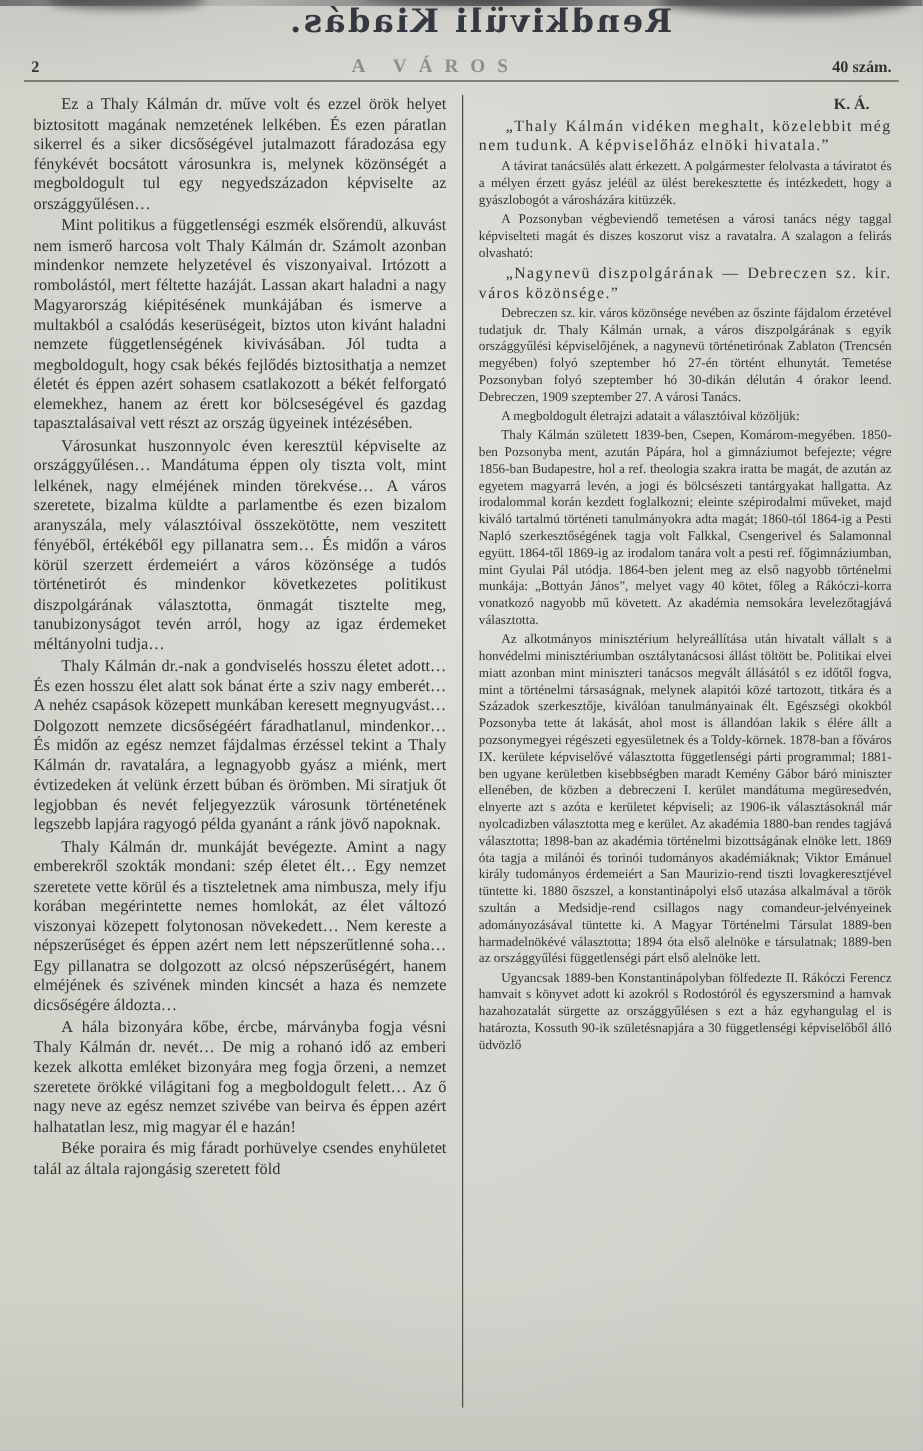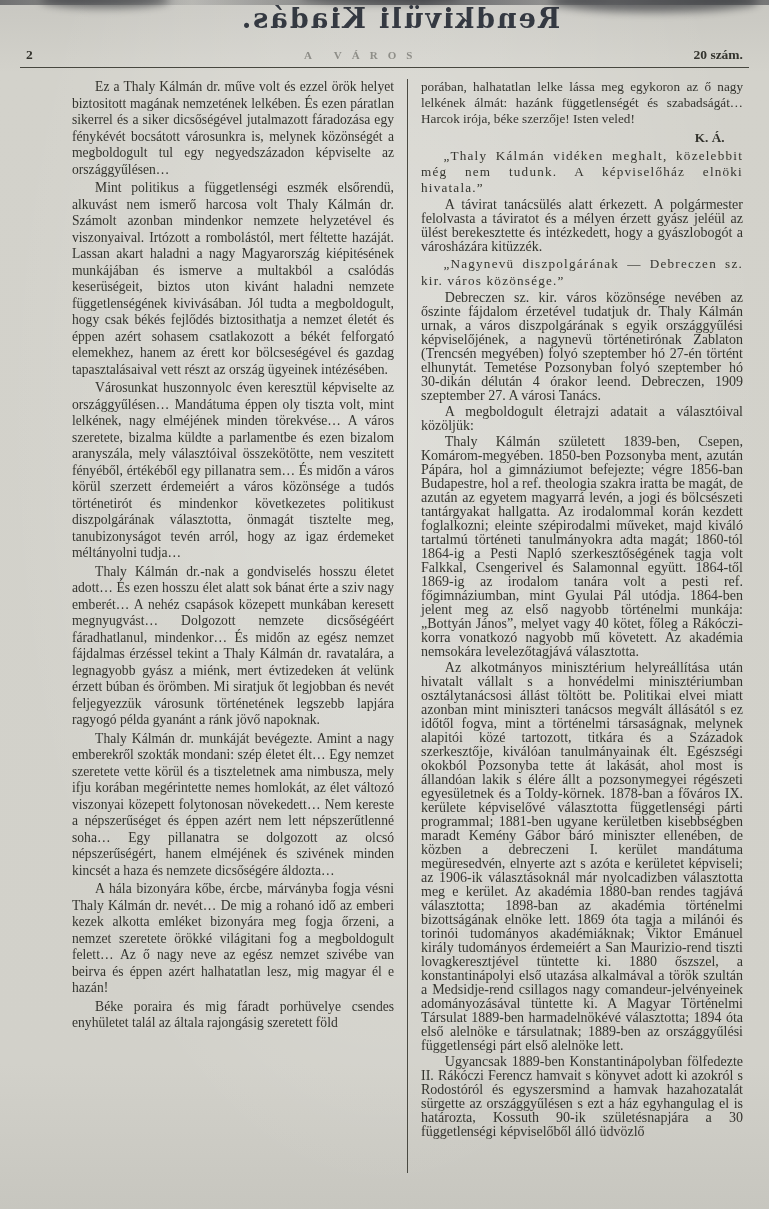--- a/index.html
+++ b/index.html
@@ -28,75 +28,75 @@
   .edge-blob{position:absolute;background:#23252b;border-radius:50%;filter:blur(4px);}
   .blob-left{left:40px;top:-8px;width:130px;height:16px;opacity:.55;}
   .blob-right{right:10px;top:-10px;width:210px;height:22px;opacity:.6;}
   .blob-mid{left:300px;top:-12px;width:160px;height:16px;opacity:.45;}
   
   .header{
     position:absolute;top:47px;left:26px;right:26px;
     display:flex;align-items:baseline;justify-content:space-between;
     font-size:13.5px;font-weight:700;color:#34342e;
   }
-  .masthead{letter-spacing:10px;color:rgba(70,70,64,.5);font-size:11px;}
+  .masthead{letter-spacing:10px;color:rgba(70,70,64,.5);font-size:16px;}
   .rule{position:absolute;top:67px;left:20px;right:20px;border-top:1.5px solid #47473f;}
   
   .columns{
     position:absolute;top:79px;left:28px;right:26px;bottom:36px;
     display:flex;
   }
   .col{flex:1;text-align:justify;hyphens:auto;}
-  .col.left{padding-right:13px;font-size:13.6px;line-height:16.5px;margin-left:44px;}
+  .col.left{padding-right:13px;font-size:13.6px;line-height:16.5px;}
   .divider{width:1px;background:#4a4a42;}
   .col.right{padding-left:13px;font-size:13.2px;line-height:16.2px;}
   p.para{margin:0 0 2px 0;}
   .indent{text-indent:1.7em;}
   .noindent{text-indent:0;}
-  .small{font-size:14px;line-height:14px;}
+  .small{font-size:11px;line-height:14px;}
   .signature{text-align:right;font-weight:700;padding-right:1.4em;}
   .spaced{letter-spacing:1.2px;text-indent:1.7em;}
   p.para i{font-style:italic;font-weight:700;}
 </style>
 </head>
 <body>
 
 <div class="page">
 
   <div class="ghost-band">
     <div class="topline"></div>
     <div class="edge-blob blob-left"></div>
     <div class="edge-blob blob-mid"></div>
     <div class="edge-blob blob-right"></div>
     <div class="ghost-title">Rendkivüli Kiadás.</div>
   </div>
 
   <div class="header">
     <span>2</span>
     <span class="masthead">A VÁROS</span>
-    <span>20 szám.</span>
+    <span>40 szám.</span>
   </div>
   <div class="rule"></div>
 
   <div class="columns">
     <div class="col left">
         <p class="para indent">Ez a Thaly Kálmán dr. műve volt és ezzel örök helyet biztositott magának nemzetének lelkében. És ezen páratlan sikerrel és a siker dicsőségével jutalmazott fáradozása egy fénykévét bocsátott városunkra is, melynek közönségét a megboldogult tul egy negyedszázadon képviselte az országgyűlésen…</p>
         <p class="para indent">Mint politikus a függetlenségi eszmék elsőrendü, alkuvást nem ismerő harcosa volt Thaly Kálmán dr. Számolt azonban mindenkor nemzete helyzetével és viszonyaival. Irtózott a rombolástól, mert féltette hazáját. Lassan akart haladni a nagy Magyarország kiépitésének munkájában és ismerve a multakból a csalódás keserüségeit, biztos uton kivánt haladni nemzete függetlenségének kivivásában. Jól tudta a megboldogult, hogy csak békés fejlődés biztosithatja a nemzet életét és éppen azért sohasem csatlakozott a békét felforgató elemekhez, hanem az érett kor bölcseségével és gazdag tapasztalásaival vett részt az ország ügyeinek intézésében.</p>
         <p class="para indent">Városunkat huszonnyolc éven keresztül képviselte az országgyűlésen… Mandátuma éppen oly tiszta volt, mint lelkének, nagy elméjének minden törekvése… A város szeretete, bizalma küldte a parlamentbe és ezen bizalom aranyszála, mely választóival összekötötte, nem veszitett fényéből, értékéből egy pillanatra sem… És midőn a város körül szerzett érdemeiért a város közönsége a tudós történetirót és mindenkor következetes politikust diszpolgárának választotta, önmagát tisztelte meg, tanubizonyságot tevén arról, hogy az igaz érdemeket méltányolni tudja…</p>
         <p class="para indent">Thaly Kálmán dr.-nak a gondviselés hosszu életet adott… És ezen hosszu élet alatt sok bánat érte a sziv nagy emberét… A nehéz csapások közepett munkában keresett megnyugvást… Dolgozott nemzete dicsőségéért fáradhatlanul, mindenkor… És midőn az egész nemzet fájdalmas érzéssel tekint a Thaly Kálmán dr. ravatalára, a legnagyobb gyász a miénk, mert évtizedeken át velünk érzett búban és örömben. Mi siratjuk őt legjobban és nevét feljegyezzük városunk történetének legszebb lapjára ragyogó példa gyanánt a ránk jövő napoknak.</p>
         <p class="para indent">Thaly Kálmán dr. munkáját bevégezte. Amint a nagy emberekről szokták mondani: szép életet élt… Egy nemzet szeretete vette körül és a tiszteletnek ama nimbusza, mely ifju korában megérintette nemes homlokát, az élet változó viszonyai közepett folytonosan növekedett… Nem kereste a népszerűséget és éppen azért nem lett népszerűtlenné soha… Egy pillanatra se dolgozott az olcsó népszerűségért, hanem elméjének és szivének minden kincsét a haza és nemzete dicsőségére áldozta…</p>
         <p class="para indent">A hála bizonyára kőbe, ércbe, márványba fogja vésni Thaly Kálmán dr. nevét… De mig a rohanó idő az emberi kezek alkotta emléket bizonyára meg fogja őrzeni, a nemzet szeretete örökké világitani fog a megboldogult felett… Az ő nagy neve az egész nemzet szivébe van beirva és éppen azért halhatatlan lesz, mig magyar él e hazán!</p>
         <p class="para indent">Béke poraira és mig fáradt porhüvelye csendes enyhületet talál az általa rajongásig szeretett föld</p>
       </div>
     <div class="divider"></div>
     <div class="col right">
-        <p class="para noindent">porában, halhatatlan lelke lássa meg egykoron az ő nagy lelkének álmát: hazánk függetlenségét és szabadságát… Harcok irója, béke szerzője! Isten veled!</p>
         <p class="para signature">K. Á.</p>
         <p class="para spaced">„Thaly Kálmán vidéken meghalt, közelebbit még nem tudunk. A képviselőház elnöki hivatala.”</p>
         <p class="para indent small">A távirat tanácsülés alatt érkezett. A polgármester felolvasta a táviratot és a mélyen érzett gyász jeléül az ülést berekesztette és intézkedett, hogy a gyászlobogót a városházára kitüzzék.</p>
+        <p class="para indent small">A Pozsonyban végbeviendő temetésen a városi tanács négy taggal képviselteti magát és diszes koszorut visz a ravatalra. A szalagon a felirás olvasható:</p>
         <p class="para spaced">„Nagynevü diszpolgárának — Debreczen sz. kir. város közönsége.”</p>
         <p class="para indent small">Debreczen sz. kir. város közönsége nevében az őszinte fájdalom érzetével tudatjuk dr. Thaly Kálmán urnak, a város diszpolgárának s egyik országgyűlési képviselőjének, a nagynevü történetirónak Zablaton (Trencsén megyében) folyó szeptember hó 27-én történt elhunytát. Temetése Pozsonyban folyó szeptember hó 30-dikán délután 4 órakor leend. Debreczen, 1909 szeptember 27. A városi Tanács.</p>
         <p class="para indent small">A megboldogult életrajzi adatait a választóival közöljük:</p>
         <p class="para indent small">Thaly Kálmán született 1839-ben, Csepen, Komárom-megyében. 1850-ben Pozsonyba ment, azután Pápára, hol a gimnáziumot befejezte; végre 1856-ban Budapestre, hol a ref. theologia szakra iratta be magát, de azután az egyetem magyarrá levén, a jogi és bölcsészeti tantárgyakat hallgatta. Az irodalommal korán kezdett foglalkozni; eleinte szépirodalmi műveket, majd kiváló tartalmú történeti tanulmányokra adta magát; 1860-tól 1864-ig a Pesti Napló szerkesztőségének tagja volt Falkkal, Csengerivel és Salamonnal együtt. 1864-től 1869-ig az irodalom tanára volt a pesti ref. főgimnáziumban, mint Gyulai Pál utódja. 1864-ben jelent meg az első nagyobb történelmi munkája: „Bottyán János”, melyet vagy 40 kötet, főleg a Rákóczi-korra vonatkozó nagyobb mű követett. Az akadémia nemsokára levelezőtagjává választotta.</p>
         <p class="para indent small">Az alkotmányos minisztérium helyreállítása után hivatalt vállalt s a honvédelmi minisztériumban osztálytanácsosi állást töltött be. Politikai elvei miatt azonban mint miniszteri tanácsos megvált állásától s ez időtől fogva, mint a történelmi társaságnak, melynek alapitói közé tartozott, titkára és a Századok szerkesztője, kiválóan tanulmányainak élt. Egészségi okokból Pozsonyba tette át lakását, ahol most is állandóan lakik s élére állt a pozsonymegyei régészeti egyesületnek és a Toldy-körnek. 1878-ban a főváros IX. kerülete képviselővé választotta függetlenségi párti programmal; 1881-ben ugyane kerületben kisebbségben maradt Kemény Gábor báró miniszter ellenében, de közben a debreczeni I. kerület mandátuma megüresedvén, elnyerte azt s azóta e kerületet képviseli; az 1906-ik választásoknál már nyolcadizben választotta meg e kerület. Az akadémia 1880-ban rendes tagjává választotta; 1898-ban az akadémia történelmi bizottságának elnöke lett. 1869 óta tagja a milánói és torinói tudományos akadémiáknak; Viktor Emánuel király tudományos érdemeiért a San Maurizio-rend tiszti lovagkeresztjével tüntette ki. 1880 őszszel, a konstantinápolyi első utazása alkalmával a török szultán a Medsidje-rend csillagos nagy comandeur-jelvényeinek adományozásával tüntette ki. A Magyar Történelmi Társulat 1889-ben harmadelnökévé választotta; 1894 óta első alelnöke e társulatnak; 1889-ben az országgyűlési függetlenségi párt első alelnöke lett.</p>
         <p class="para indent small">Ugyancsak 1889-ben Konstantinápolyban fölfedezte II. Rákóczi Ferencz hamvait s könyvet adott ki azokról s Rodostóról és egyszersmind a hamvak hazahozatalát sürgette az országgyűlésen s ezt a ház egyhangulag el is határozta, Kossuth 90-ik születésnapjára a 30 függetlenségi képviselőből álló üdvözlő</p>
       </div>
   </div>
 
 </div>

